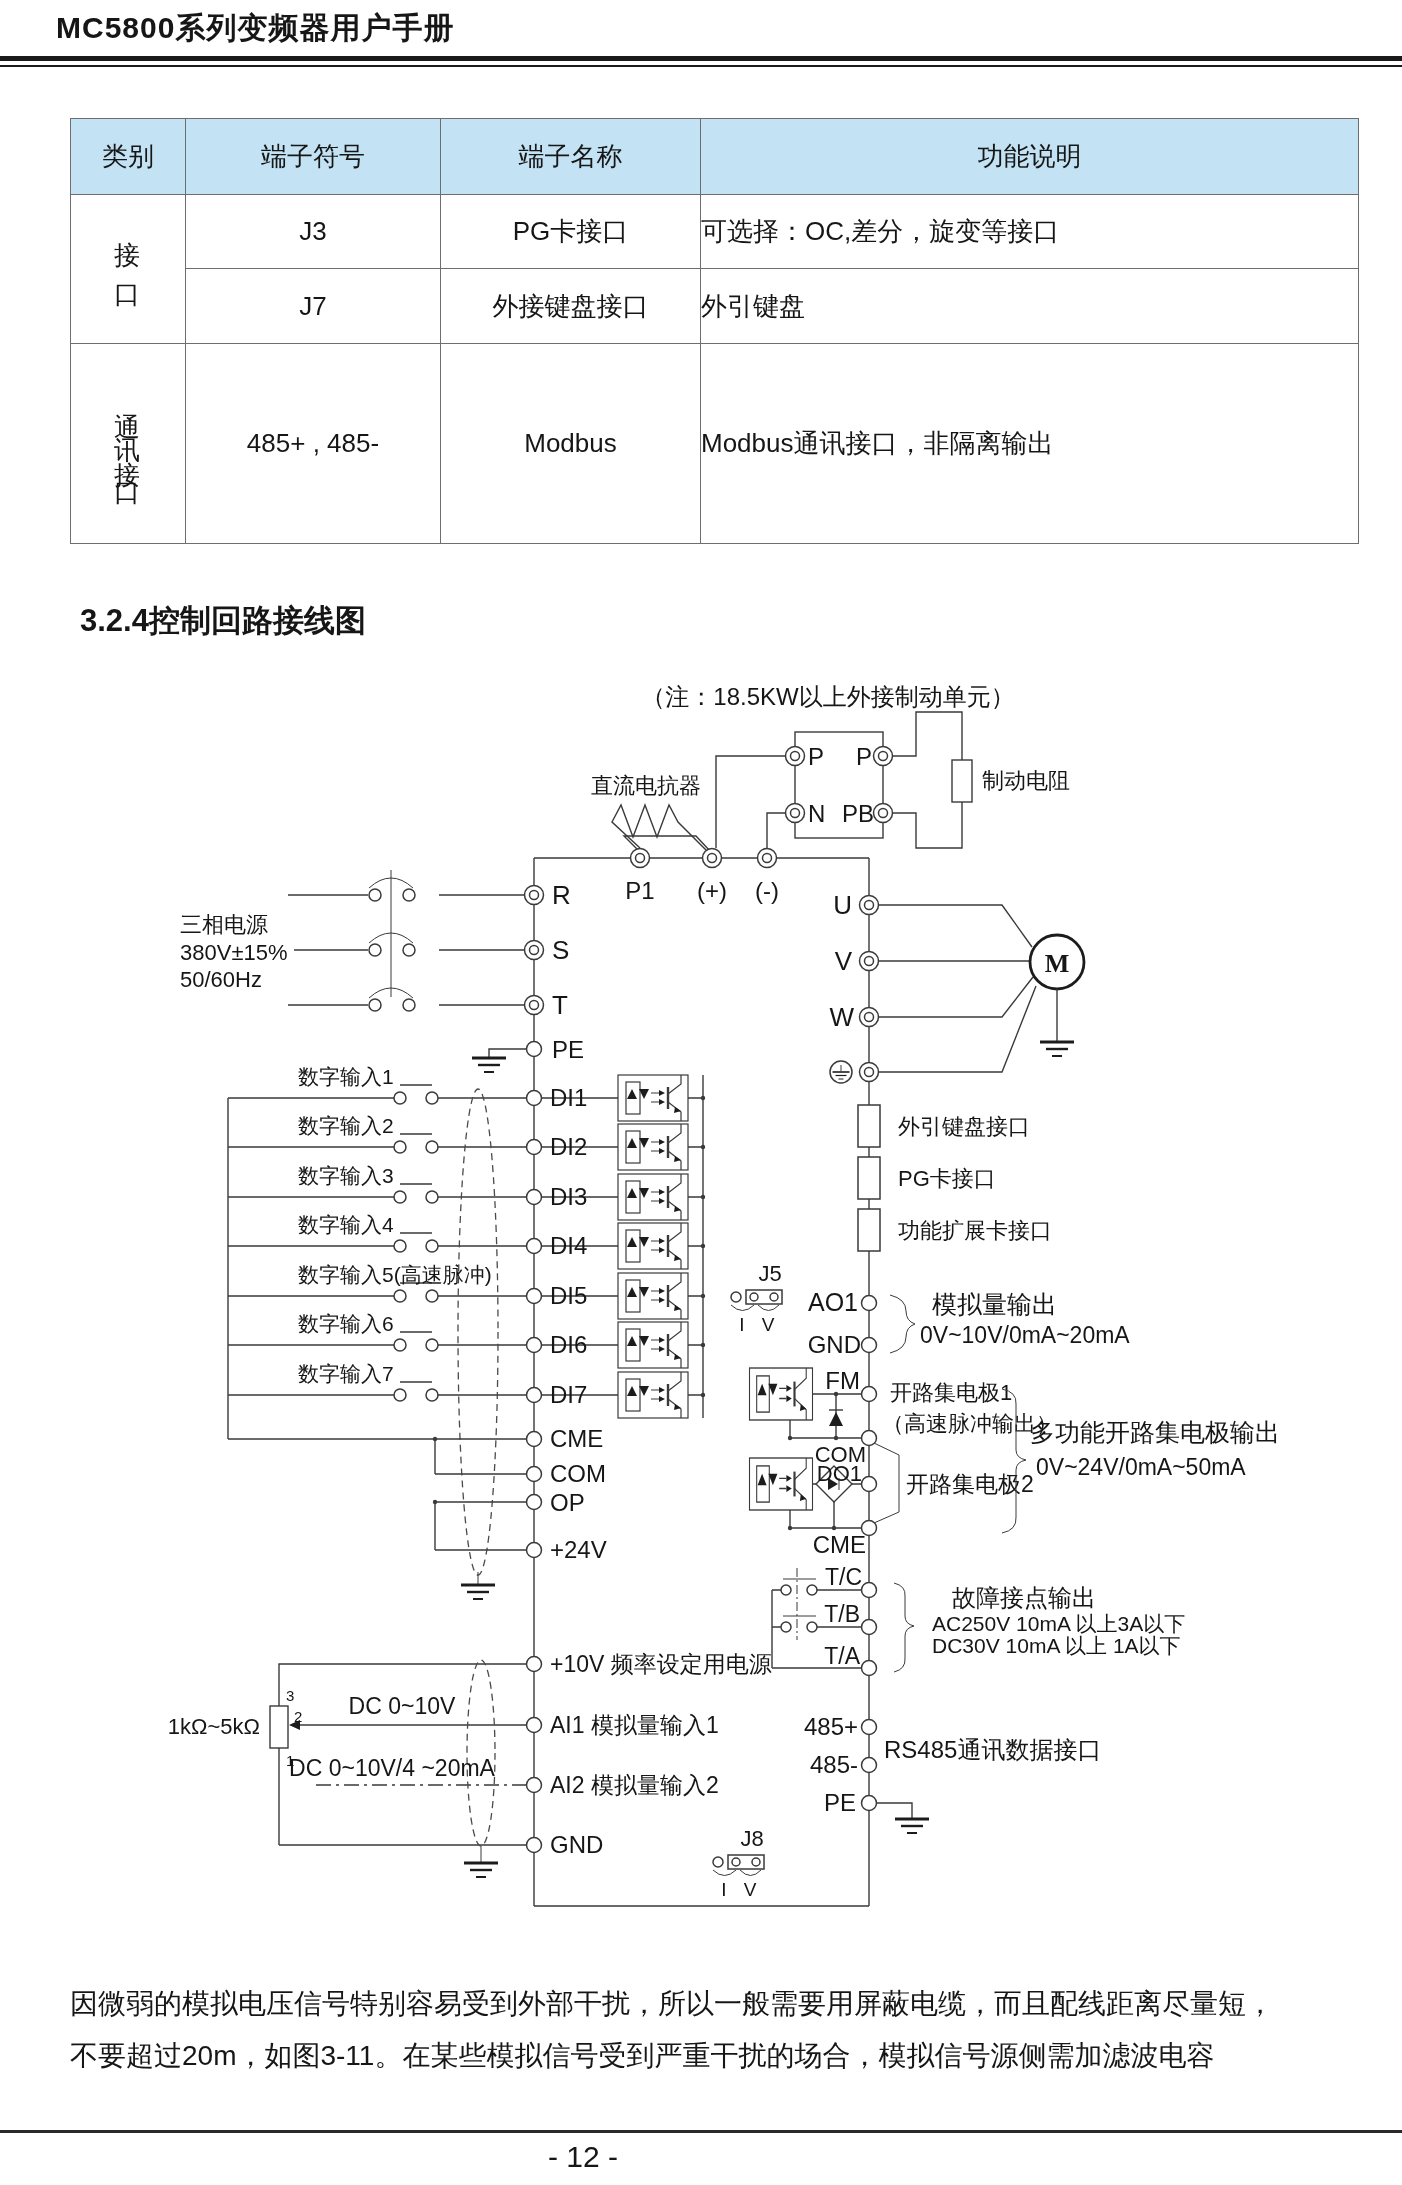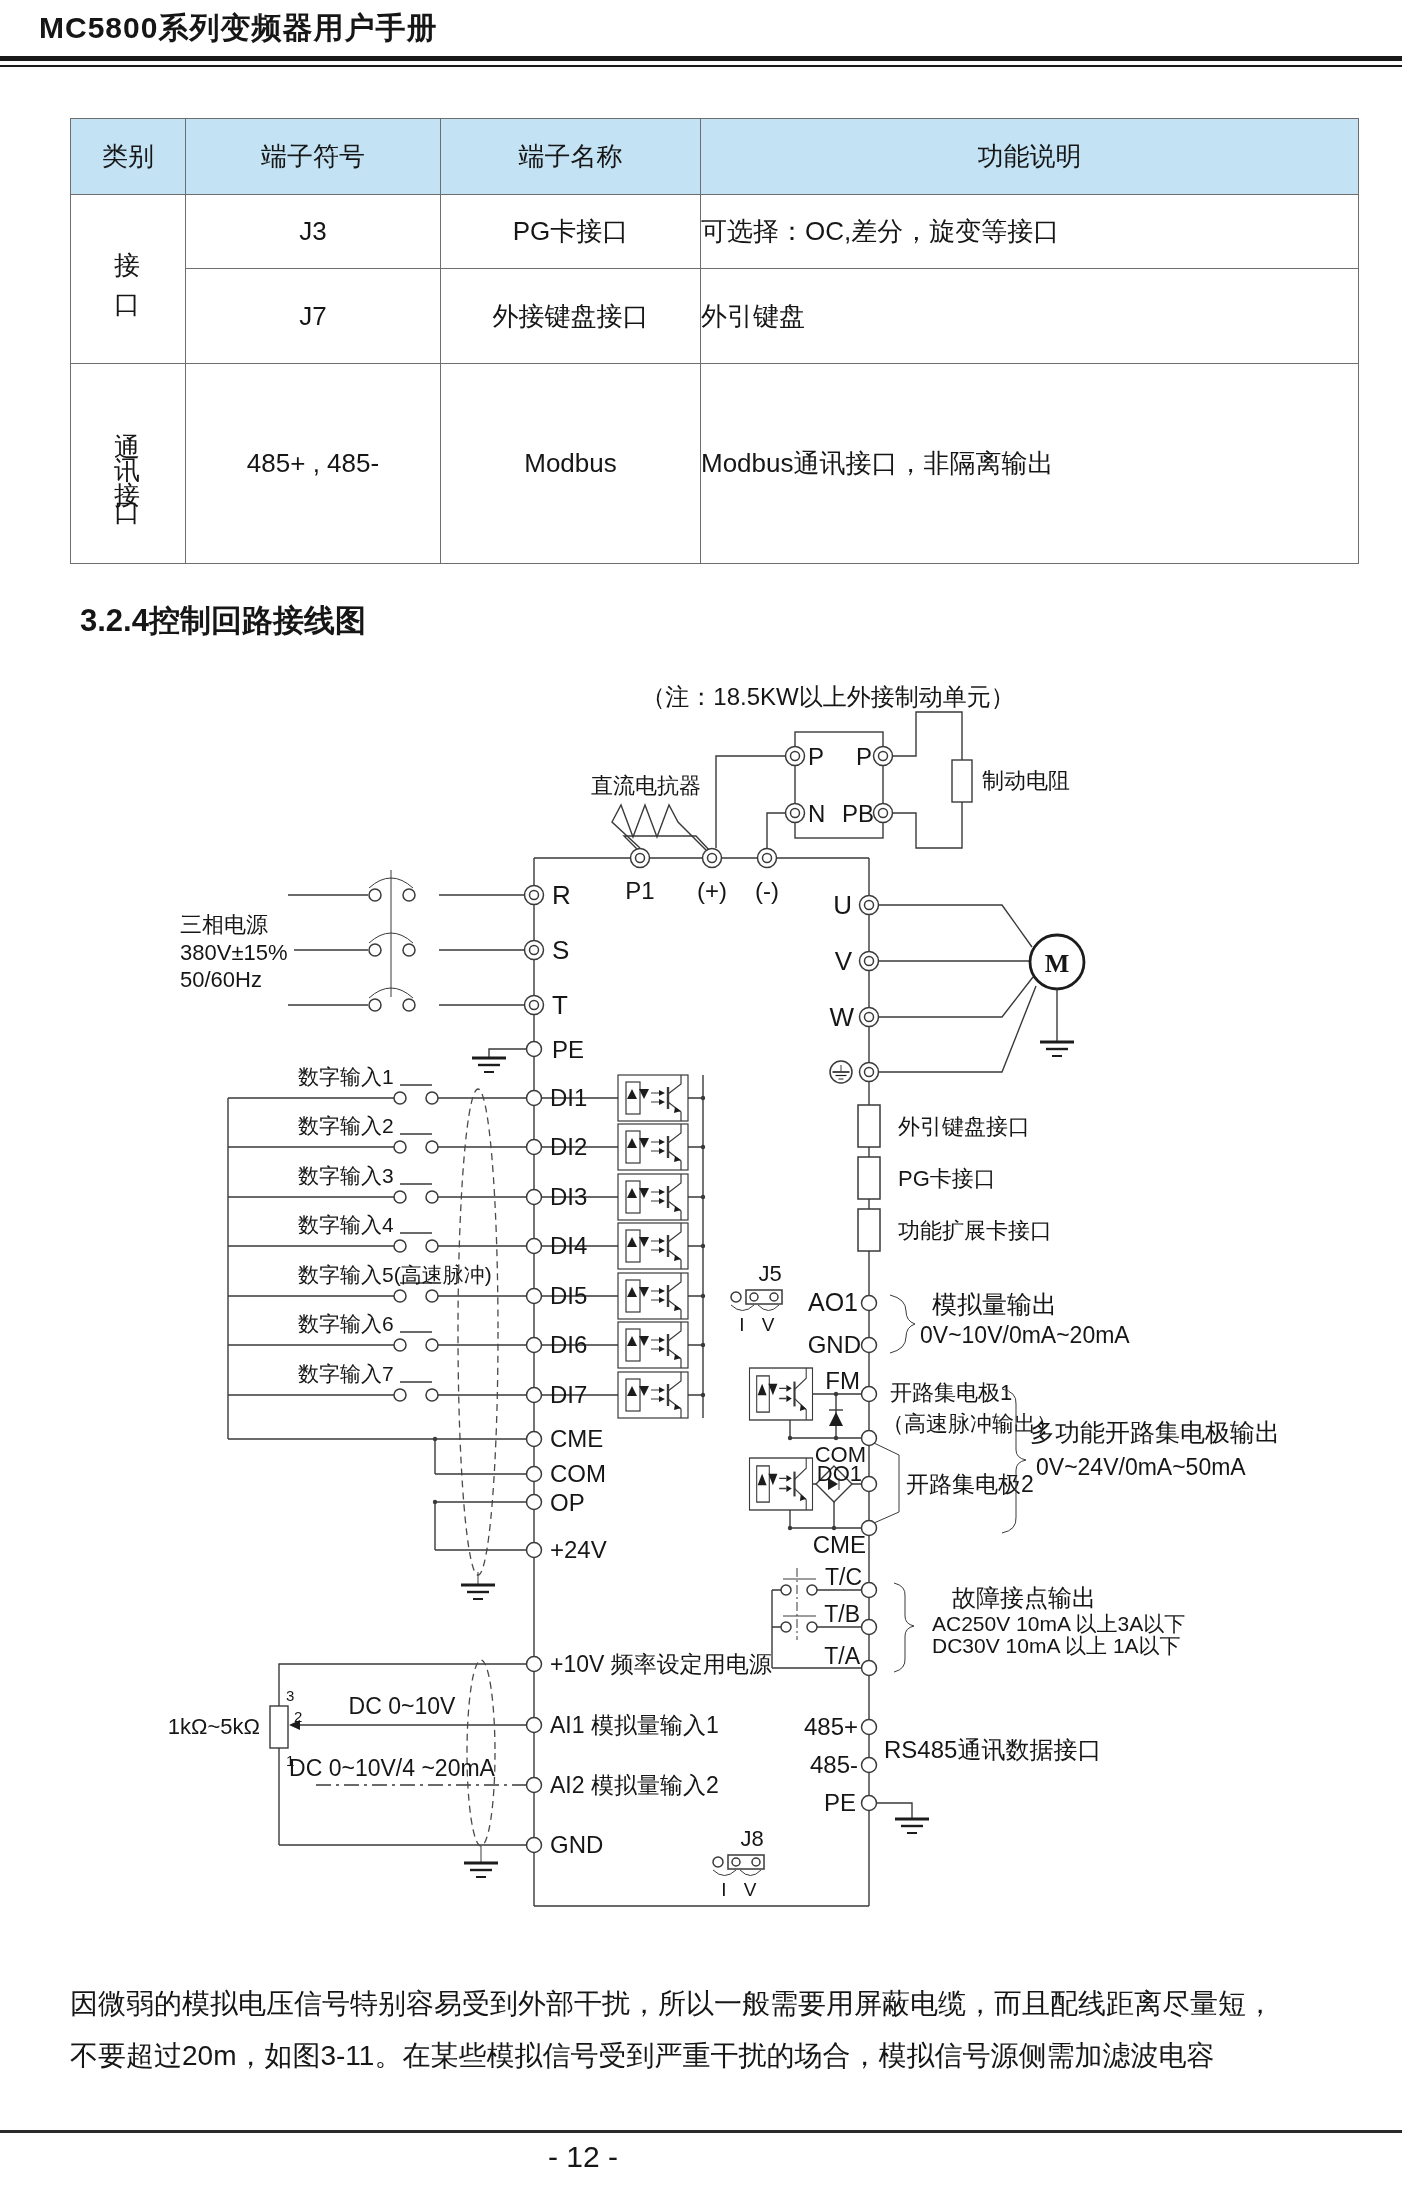--- a/index.html
+++ b/index.html
@@ -1,19 +1,19 @@
 <!DOCTYPE html>
 <html><head>
 <meta charset="utf-8">
 <style>
   html,body{margin:0;padding:0;background:#e8e8e8;}
   .page{position:relative;width:1402px;height:2185px;background:#ffffff;margin:0 auto;
         font-family:"Liberation Sans","DejaVu Sans",sans-serif;color:#161616;overflow:hidden;}
   .abs{position:absolute;}
-  .doc-title{top:8px;left:39px;font-size:30px;font-weight:600;letter-spacing:1px;}
+  .doc-title{top:8px;left:56px;font-size:30px;font-weight:600;letter-spacing:1px;}
   .rule-thick{top:56px;left:0;width:1402px;height:5px;background:#1a1a1a;}
   .rule-thin{top:65px;left:0;width:1402px;height:2px;background:#1a1a1a;}
   table.term{position:absolute;top:118px;left:70px;width:1288px;border-collapse:collapse;table-layout:fixed;}
   table.term td,table.term th{border:1.5px solid #6e6e6e;font-weight:normal;font-size:26px;
         text-align:center;vertical-align:middle;padding:0;}
   table.term .desc{text-align:left;}
   th.hdr{font-size:27px;}
   .vtext{writing-mode:vertical-rl;text-orientation:upright;display:inline-block;}
   .sec-heading{top:600px;left:80px;font-size:31px;font-weight:bold;}
   .para{left:70px;width:1284px;font-size:28px;line-height:40px;}
@@ -58,21 +58,21 @@
       <th class="hdr">功能说明</th>
     </tr>
     <tr style="height:74px">
       <td rowspan="2">
         <span class="vtext" style="letter-spacing:46px">接口</span>
       </td>
       <td>J3</td>
       <td>PG卡接口</td>
       <td class="desc">可选择：OC,差分，旋变等接口</td>
     </tr>
-    <tr style="height:95px">
+    <tr style="height:75px">
       <td>J7</td>
       <td>外接键盘接口</td>
       <td class="desc">外引键盘</td>
     </tr>
     <tr style="height:200px">
       <td>
         <span class="vtext" style="letter-spacing:24px">通讯接口</span>
       </td>
       <td>485+ , 485-</td>
       <td>Modbus</td>

